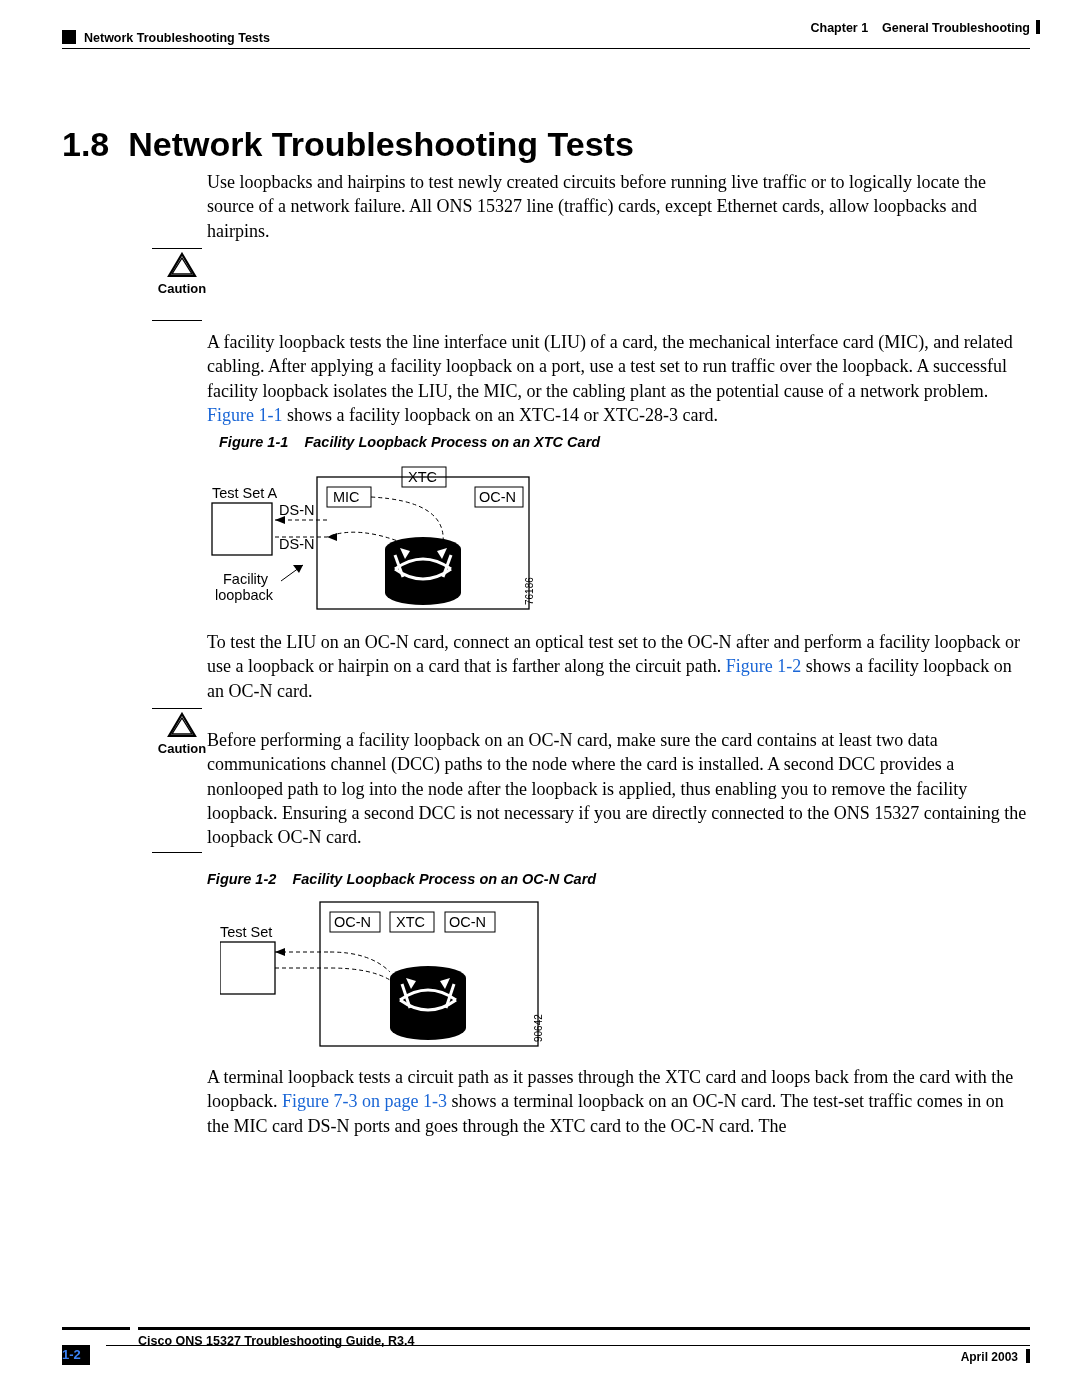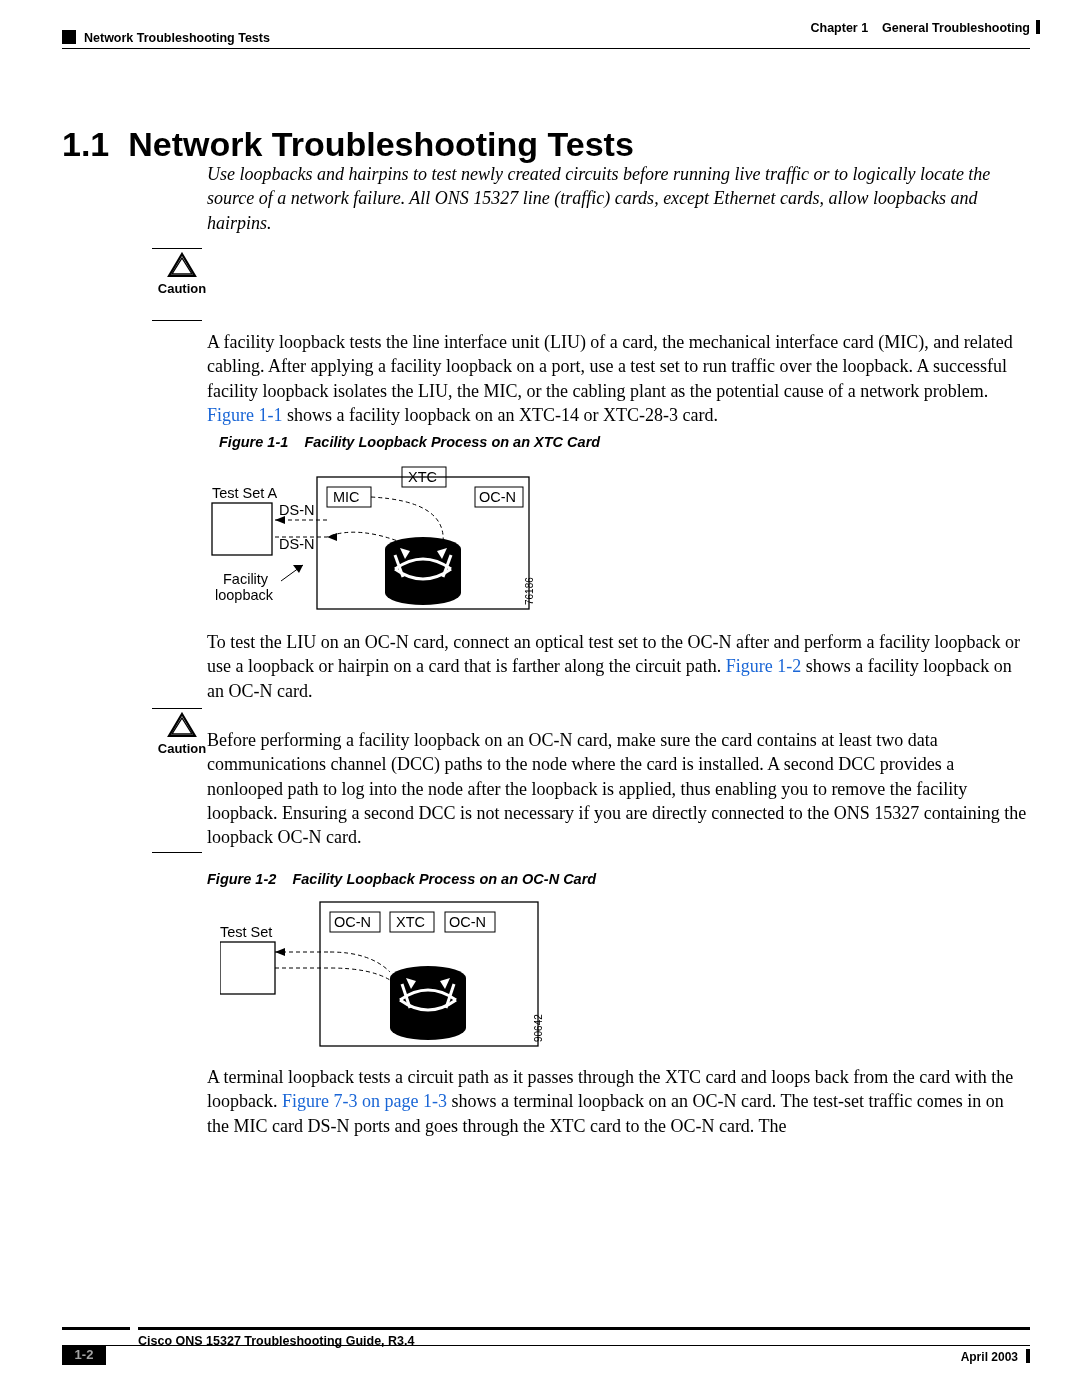--- a/index.html
+++ b/index.html
@@ -101,22 +101,22 @@
   }
   .footer .topbar-gap {
     position: absolute; left: 68px; top: 0; width: 8px; height: 3px; background: #fff;
   }
   .footer .guide {
     position: absolute; left: 76px; top: 6px;
     font-size: 12.5px; font-weight: bold;
   }
   .footer .page-box {
     position: absolute; left: 0; top: 18px;
-    width: 44px; height: 20px; background: #000;
-    color: #a3a3a3; text-align: center;
+    width: 28px; height: 20px; background: #000;
+    color: #3b82f6; text-align: left;
     font-size: 13px; font-weight: bold;
     line-height: 20px;
   }
   .footer .date {
     position: absolute; right: 12px; top: 22px;
     font-size: 12px; font-weight: bold;
   }
   .footer .right-marker {
     position: absolute; right: 0; top: 22px;
     width: 4px; height: 14px; background: #000;
@@ -141,24 +141,24 @@
     <div class="section">Network Troubleshooting Tests</div>
     <div class="chapter">
       <span>Chapter 1</span>&nbsp;&nbsp;&nbsp;
       <span>General Troubleshooting</span>
     </div>
     <div class="right-marker"></div>
     <div class="rule"></div>
   </div>
 
   <h1>
-    <span>1.1</span>&nbsp;&nbsp;<span>Network Troubleshooting Tests</span>
+    <span>1.8</span>&nbsp;&nbsp;<span>Network Troubleshooting Tests</span>
   </h1>
 
-  <div class="body-col" style="top:132px;font-style:italic;">
+  <div class="body-col" style="top:140px;">
     <p class="para">Use loopbacks and hairpins to test newly created circuits before running live traffic or to logically locate the source of a network failure. All ONS 15327 line (traffic) cards, except Ethernet cards, allow loopbacks and hairpins.</p>
   </div>
 
   <div class="caution-rule" style="top:218px;"></div>
   <div class="gutter-caution" style="top:222px;">
     <svg width="30" height="26" viewBox="0 0 30 26">
       <polygon points="15,2 28,24 2,24" fill="none" stroke="#000" stroke-width="2.2"></polygon>
       <polygon points="15,6 25,22 5,22" fill="none" stroke="#000" stroke-width="1.4"></polygon>
     </svg>
     <div class="label">Caution</div>

